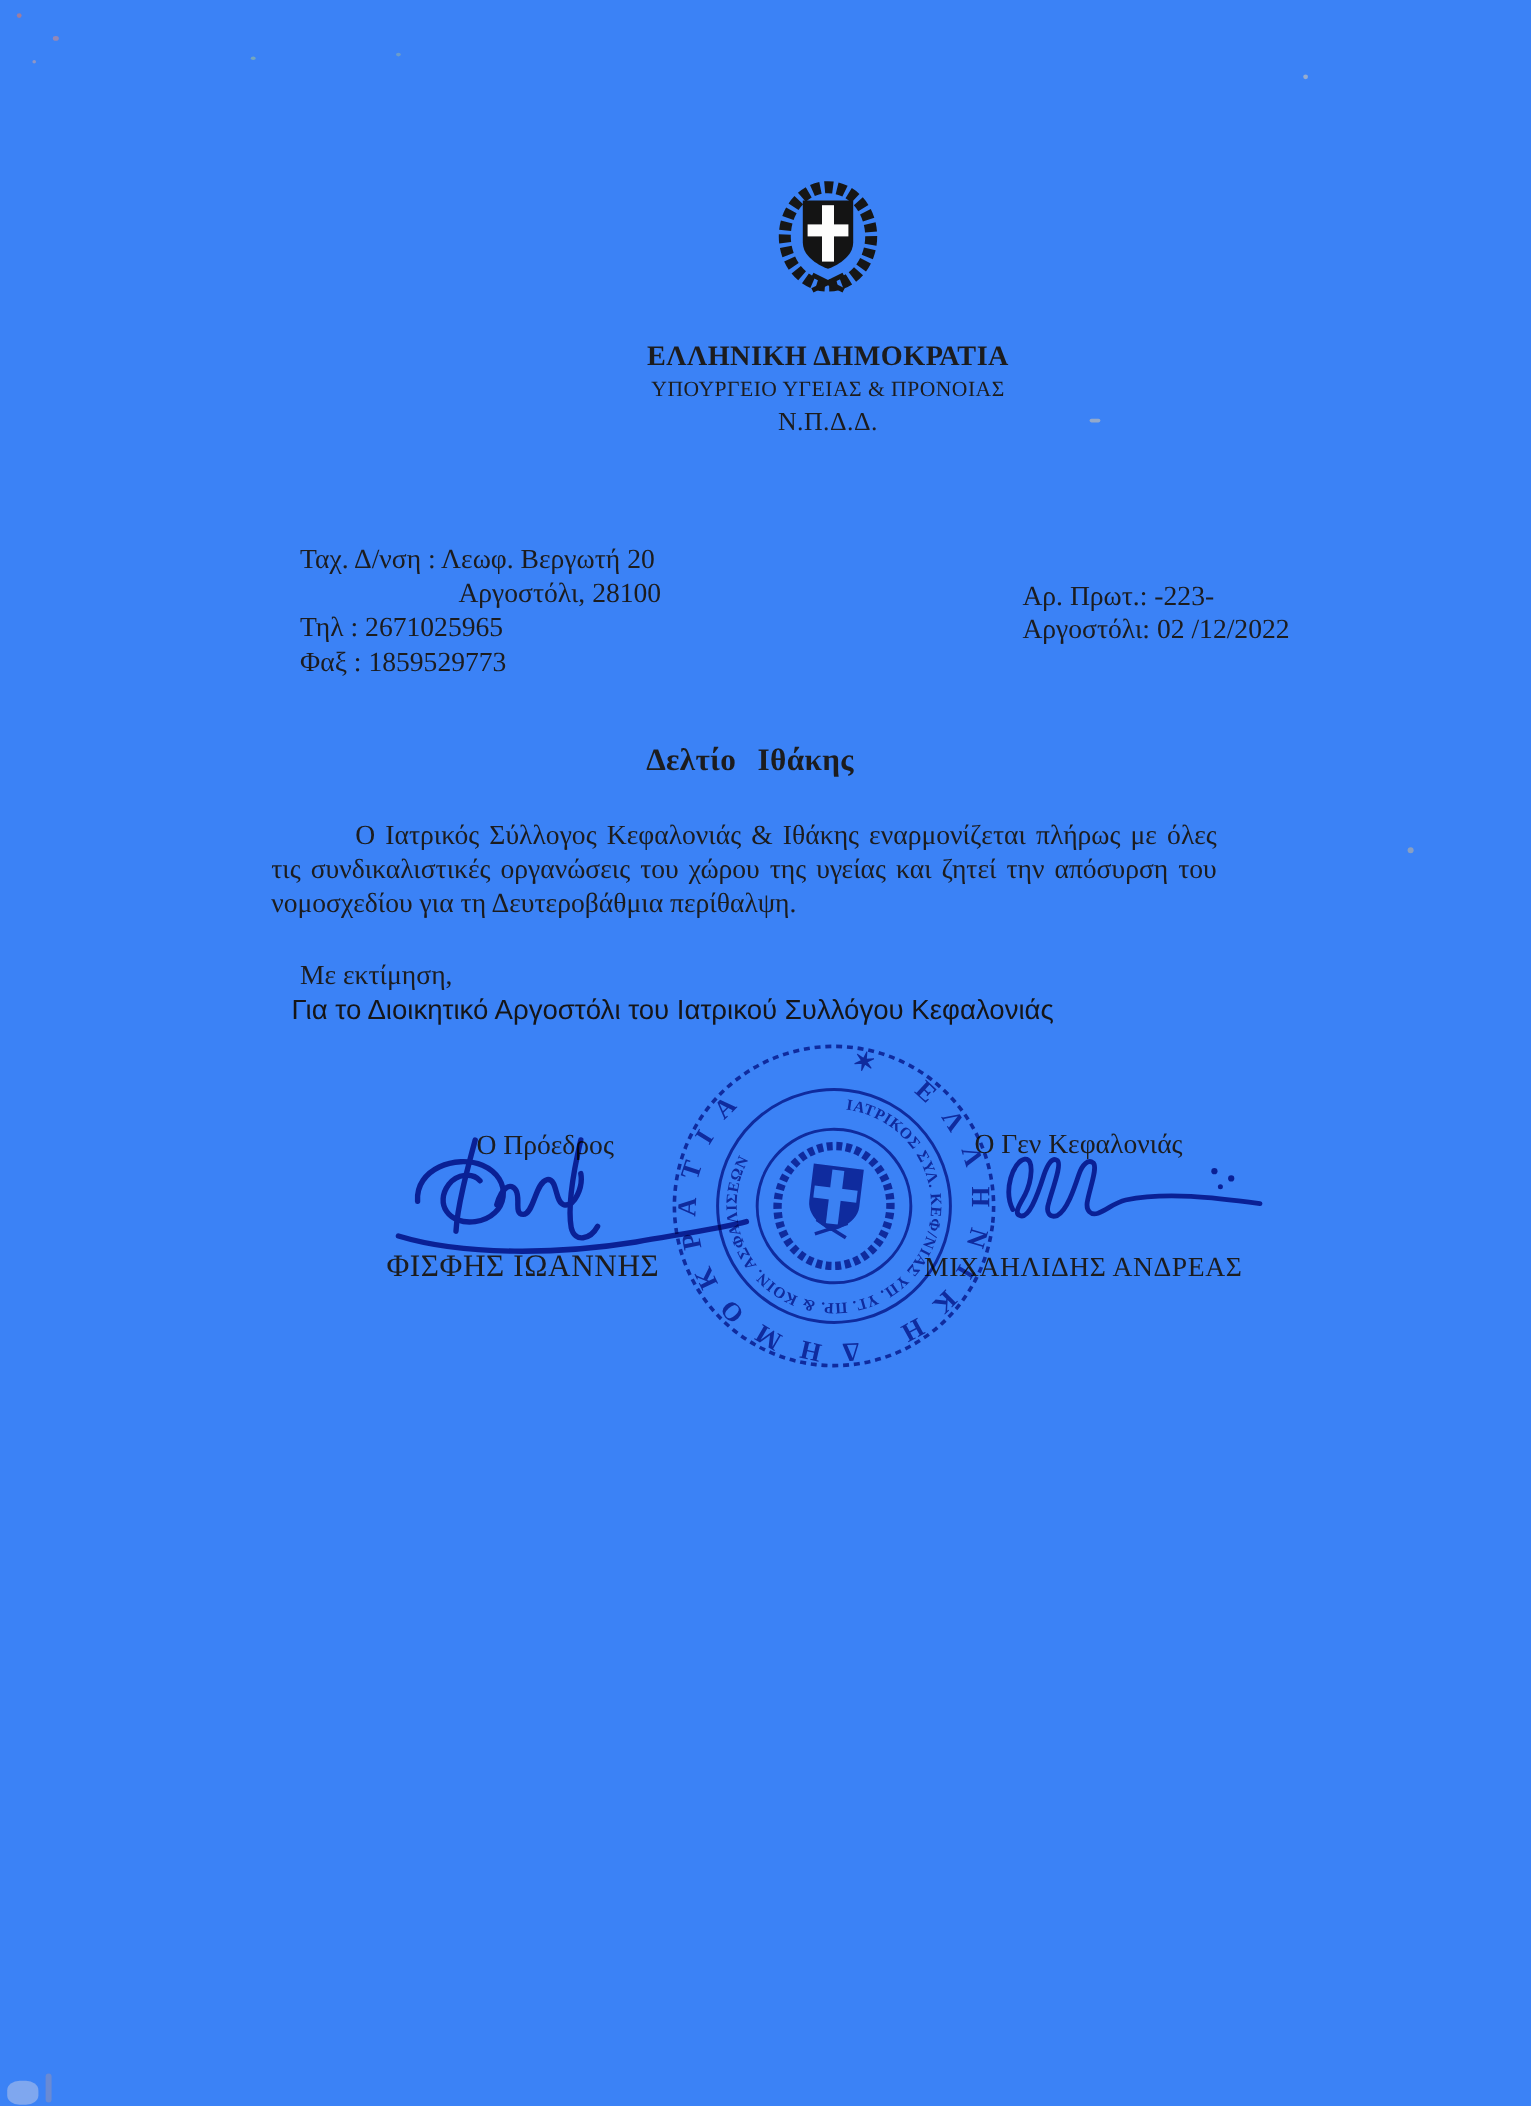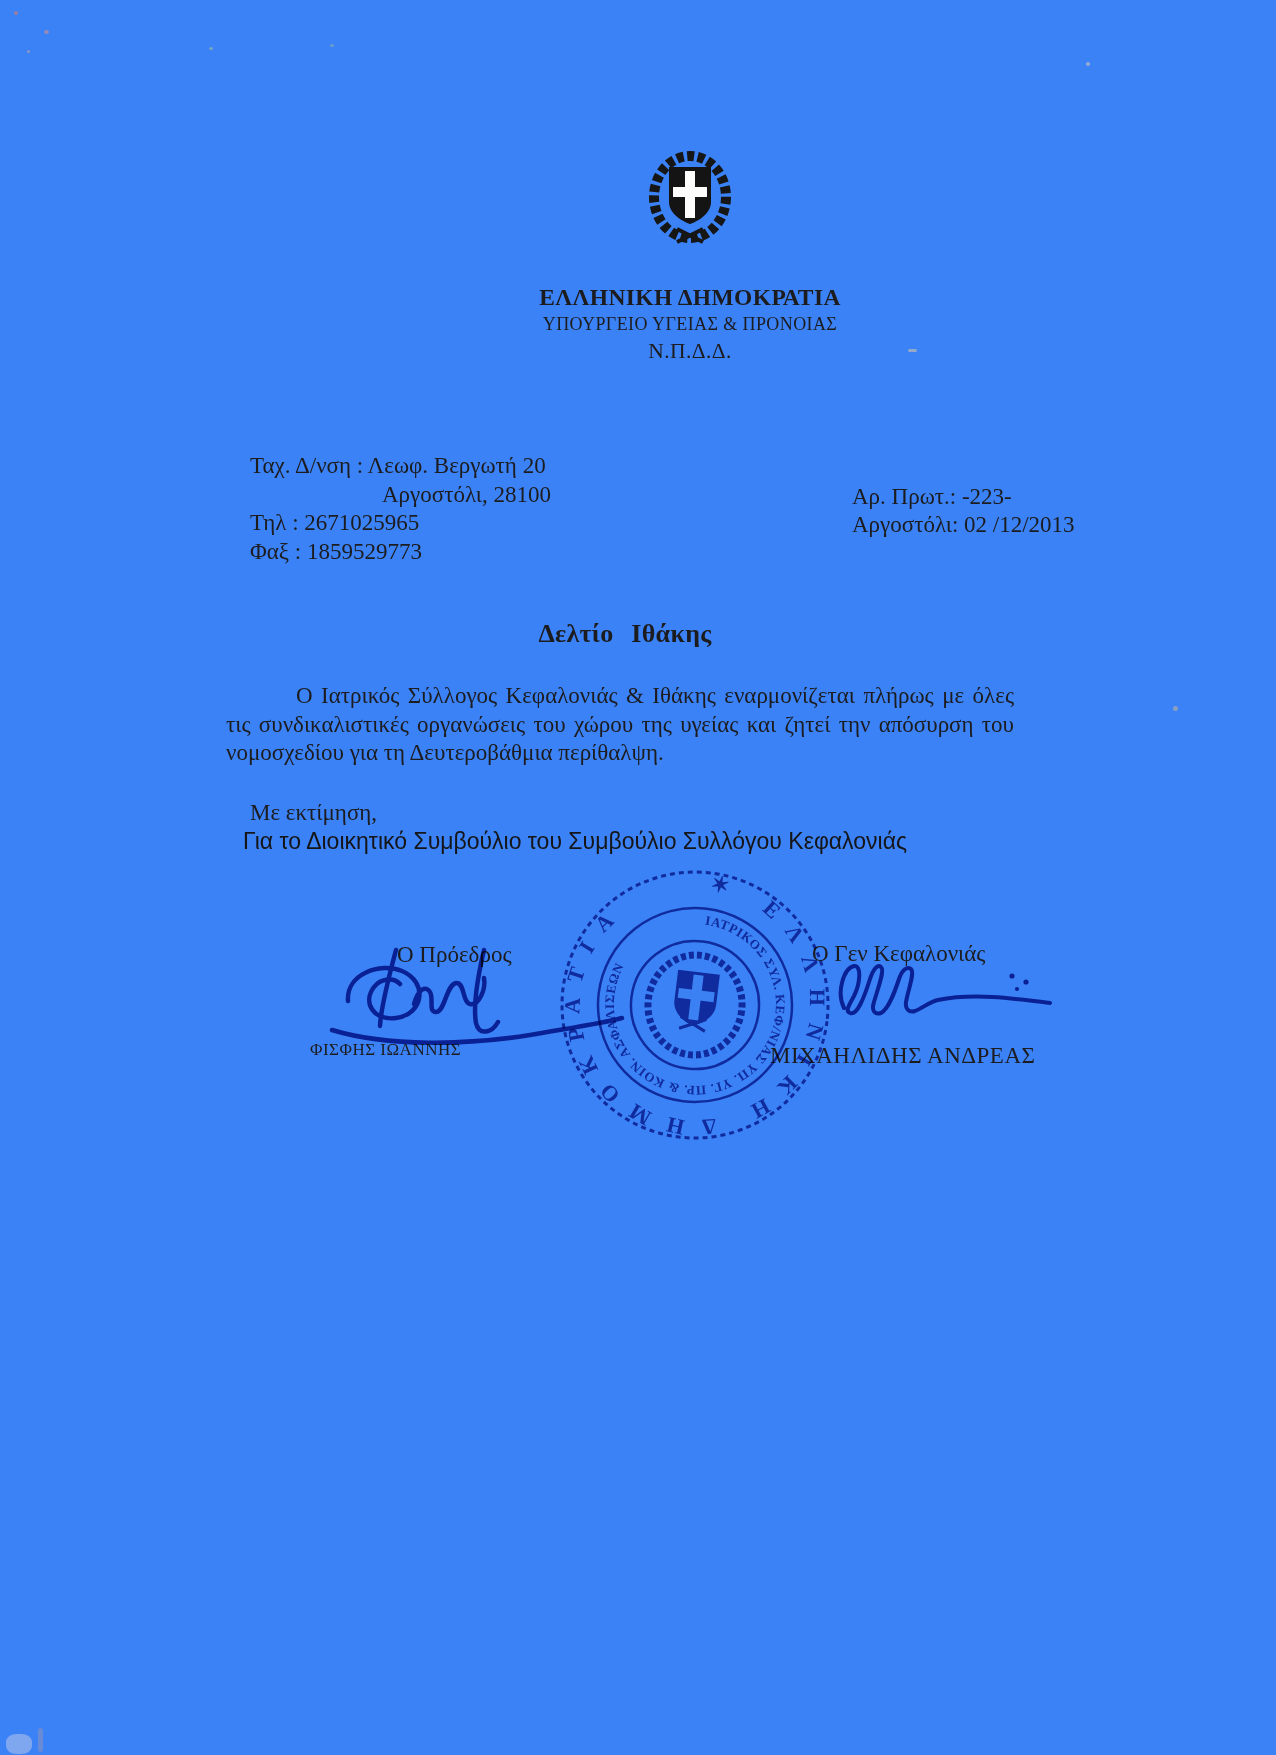--- a/index.html
+++ b/index.html
@@ -30,21 +30,21 @@
     font-size:26px;font-weight:bold;word-spacing:11px;letter-spacing:.3px;}
   .para{left:226px;top:682px;width:788px;font-size:23px;line-height:28.7px;
     text-align:justify;text-indent:70px;margin:0;}
   .closing{left:250px;top:800px;font-size:23px;}
   .behalf{left:243px;top:828px;font-size:23px;
     font-family:"Liberation Sans","DejaVu Sans",sans-serif;font-weight:500;color:#151517;}
 
   
   .pres-title{left:397px;top:942px;font-size:23px;}
   .sec-title{left:812px;top:941px;font-size:23px;}
-  .pres-name{left:310px;top:1040px;font-size:17px;letter-spacing:.5px;}
+  .pres-name{left:322px;top:1040px;font-size:26px;letter-spacing:.5px;}
   .sec-name{left:770px;top:1043px;font-size:23px;letter-spacing:.5px;}
 
   .stamp{left:559px;top:869px;width:272px;height:272px;
     mix-blend-mode:multiply;transform:rotate(7deg);opacity:.92;}
   .sig{mix-blend-mode:multiply;}
   .sig-pres{left:318px;top:946px;width:320px;height:110px;}
   .sig-sec{left:828px;top:958px;width:240px;height:72px;}
 
   .speck{position:absolute;border-radius:50%;}
 </style>
@@ -69,27 +69,27 @@
 
   <div class="abs contact">
     <div>Ταχ. Δ/νση : Λεωφ. Βεργωτή 20</div>
     <div class="indent">Αργοστόλι, 28100</div>
     <div>Τηλ : 2671025965</div>
     <div>Φαξ : 1859529773</div>
   </div>
 
   <div class="abs ref">
     <div>Αρ. Πρωτ.: -223-</div>
-    <div>Αργοστόλι: 02 /12/2013</div>
+    <div>Αργοστόλι: 02 /12/2022</div>
   </div>
 
   <div class="abs press-title">Δελτίο Ιθάκης</div>
   <p class="abs para">Ο Ιατρικός Σύλλογος Κεφαλονιάς &amp; Ιθάκης εναρμονίζεται πλήρως με όλες τις συνδικαλιστικές οργανώσεις του χώρου της υγείας και ζητεί την απόσυρση του νομοσχεδίου για τη Δευτεροβάθμια περίθαλψη.</p>
   <div class="abs closing">Με εκτίμηση,</div>
-  <div class="abs behalf">Για το Διοικητικό Συμβούλιο του Συμβούλιο Συλλόγου Κεφαλονιάς</div>
+  <div class="abs behalf">Για το Διοικητικό Αργοστόλι του Ιατρικού Συλλόγου Κεφαλονιάς</div>
 
   <div class="abs pres-title">Ο Πρόεδρος</div>
   <div class="abs sec-title">Ο Γεν Κεφαλονιάς</div>
   <div class="abs pres-name">ΦΙΣΦΗΣ ΙΩΑΝΝΗΣ</div>
   <div class="abs sec-name">ΜΙΧΑΗΛΙΔΗΣ ΑΝΔΡΕΑΣ</div>
 
   <svg class="abs stamp" viewBox="-136 -136 272 272" aria-hidden="true">
     <g fill="none" stroke="#2e459c">
       <circle r="133" stroke-width="3" stroke-dasharray="5 4"></circle>
       <circle r="97" stroke-width="2.5"></circle>

